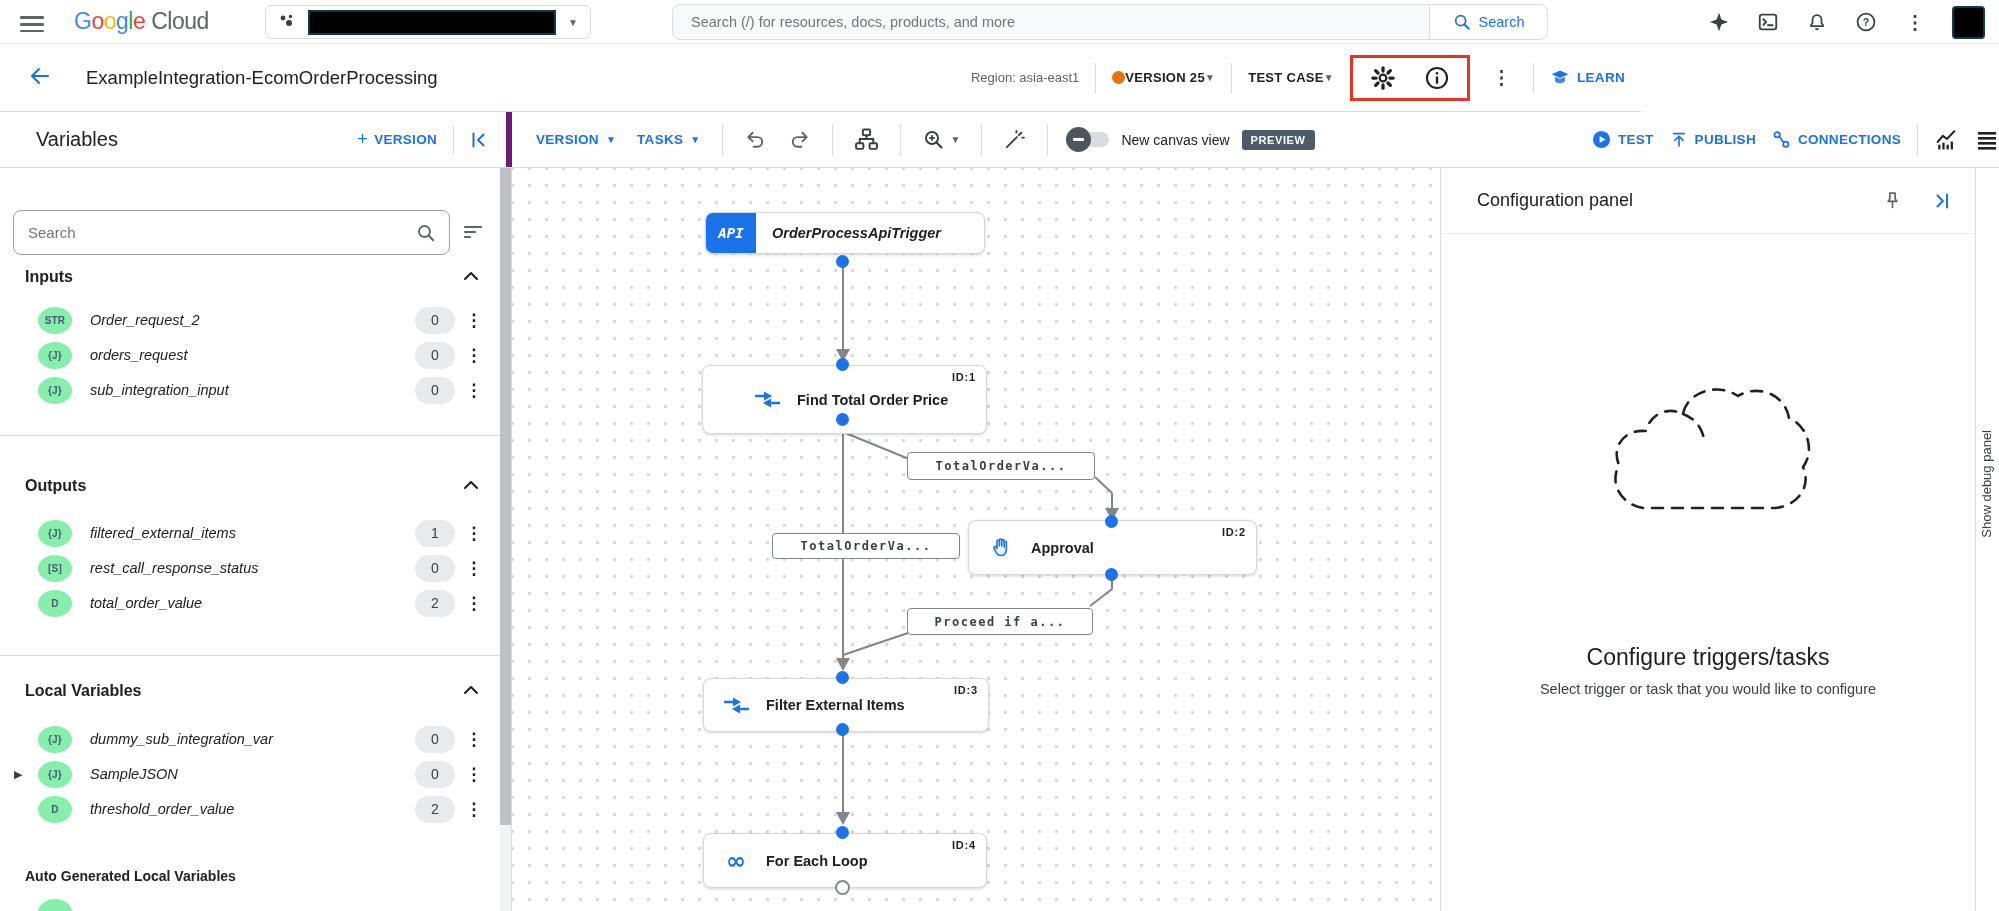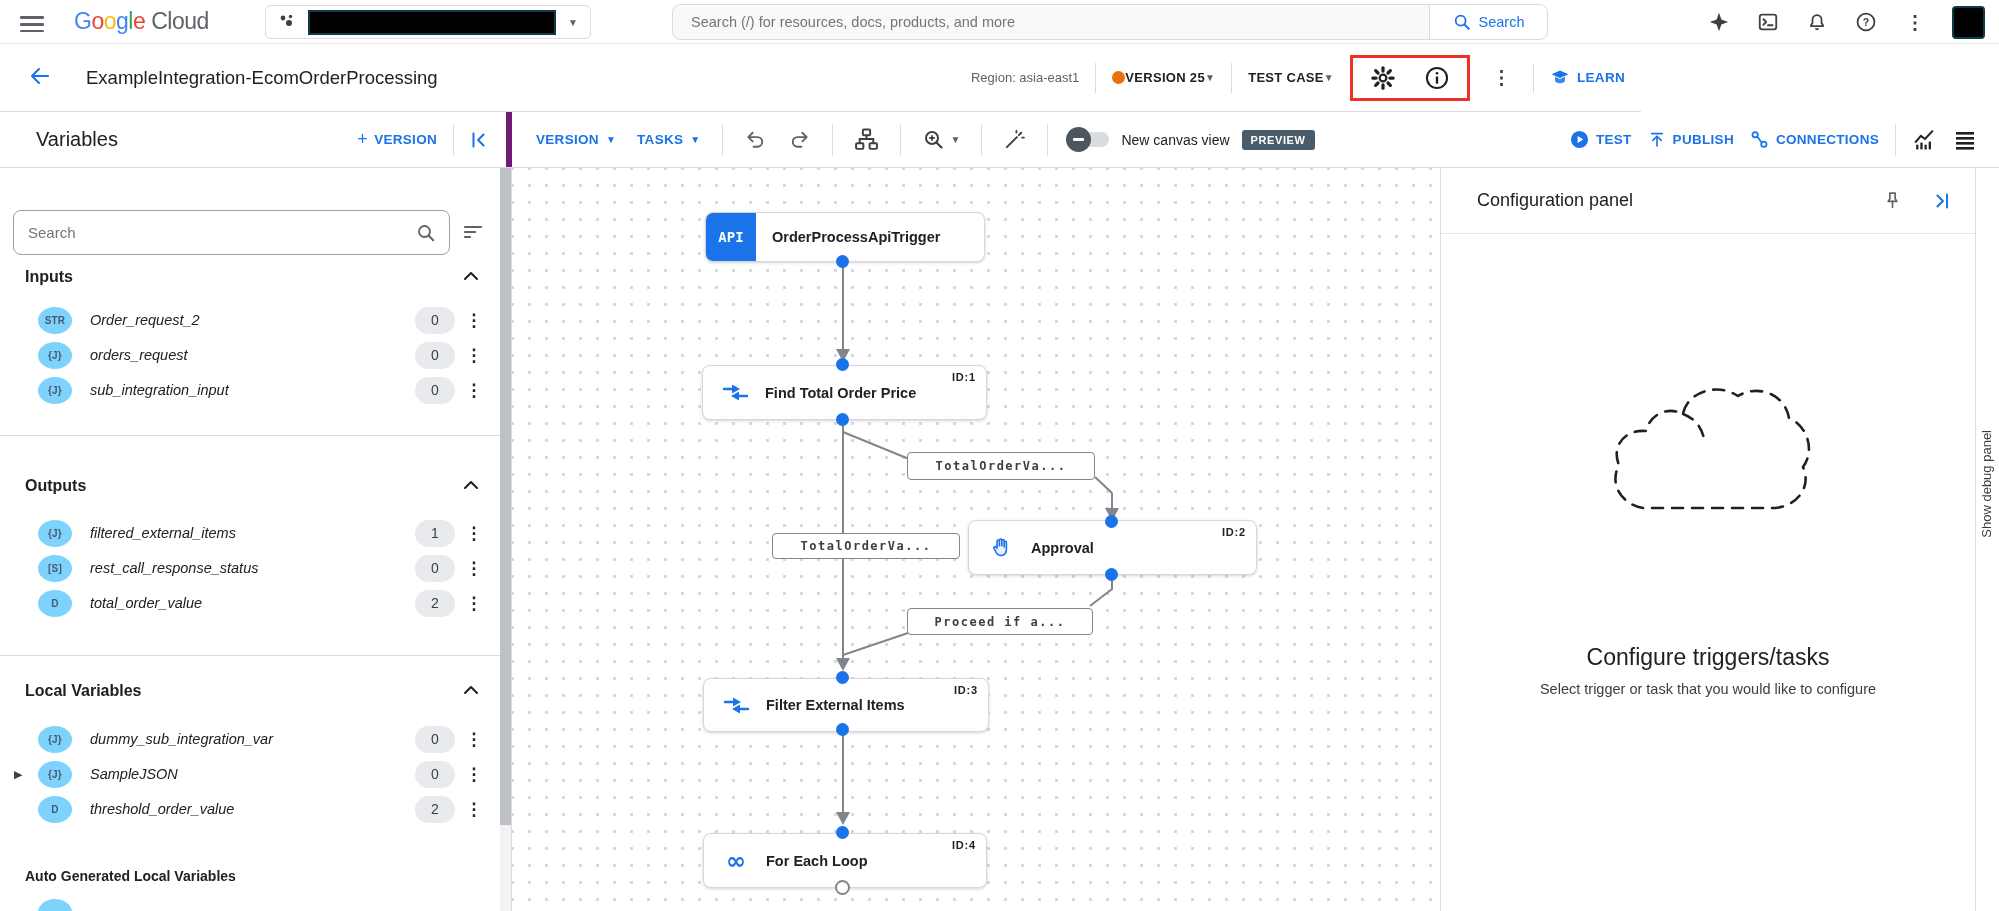--- a/index.html
+++ b/index.html
@@ -63,38 +63,38 @@
     font-weight:600; letter-spacing:.3px; cursor:pointer; white-space:nowrap; }
   .toolicon { display:flex; align-items:center; justify-content:center; cursor:pointer; }
   .toggle-wrap { display:flex; align-items:center; gap:12px; }
   .toggle { width:40px; height:15px; background:#dadce0; border-radius:8px; position:relative; cursor:pointer; }
   .knob { position:absolute; left:-3px; top:-5px; width:25px; height:25px; border-radius:50%;
     background:#4d565f; display:flex; align-items:center; justify-content:center; }
   .knob i { display:block; width:11px; height:2.4px; background:#fff; border-radius:1px; }
   .ncv-label { font-size:14px; color:#202124; white-space:nowrap; }
   .preview-badge { background:#4a5c6a; color:#fff; font-size:11px; font-weight:700;
     letter-spacing:.6px; padding:4px 9px; border-radius:3px; }
-  .tools-right { margin-left:auto; display:flex; align-items:center; gap:16px; padding-right:22px; }
+  .tools-right { margin-left:auto; display:flex; align-items:center; gap:16px; }
 
   
   .sidebar { position:absolute; top:168px; left:0; width:512px; height:743px; background:#fff;
     border-right:1px solid #dadce0; overflow:hidden; z-index:10; }
   .scrolltrack { position:absolute; right:0; top:0; width:11px; height:100%; background:#f1f3f4; }
   .scrollthumb { position:absolute; right:0; top:0; width:11px; height:657px; background:#bdc1c6; cursor:pointer; }
   .sb-search { position:absolute; left:13px; top:42px; width:437px; height:45px;
     border:1px solid #9aa0a6; border-radius:8px; display:flex; align-items:center; background:#fff; }
   .sb-search input { flex:1; border:none; outline:none; font-size:15px; color:#5f6368;
     padding:0 14px; font-family:"Liberation Sans",sans-serif; background:transparent; }
   .sb-search .mag { margin-right:13px; }
   .sort-icon { position:absolute; left:461px; top:52px; cursor:pointer; }
   .sec-head { position:absolute; left:25px; font-size:16px; font-weight:700; color:#202124; }
   .sec-chev { position:absolute; left:459px; cursor:pointer; }
   .sdiv { position:absolute; left:0; width:512px; height:1px; background:#dadce0; }
   .vrow { position:absolute; left:0; width:501px; height:36px; display:flex; align-items:center; cursor:pointer; }
-  .vbadge { margin-left:38px; width:34px; height:27px; border-radius:50%; background:#7dd3fc;
+  .vbadge { margin-left:38px; width:34px; height:27px; border-radius:50%; background:#86efac;
     color:#4a5878; font-size:10px; font-weight:700; display:flex; align-items:center;
     justify-content:center; flex:none; font-family:"Liberation Sans",sans-serif; letter-spacing:.2px; }
   .vname { margin-left:18px; font-size:14.5px; color:#202124;font-style:italic; }
   .vcount { margin-left:auto; min-width:40px; height:27px; background:#e8eaed; border-radius:14px;
     display:flex; align-items:center; justify-content:center; font-size:14px; color:#3c4043; flex:none; }
   .vkebab { width:26px; text-align:center; font-size:17px; font-weight:700; color:#202124;
     margin:0 14px 0 6px; cursor:pointer; flex:none; }
   .expander { position:absolute; left:14px; font-size:11px; color:#3c4043; cursor:pointer; }
   .auto-title { position:absolute; left:25px; font-size:14px; font-weight:700; color:#202124; }
 
@@ -501,26 +501,26 @@
       <line x1="331" y1="562" x2="331" y2="644"></line>
     </g>
     <g fill="#80868b">
       <polygon points="324,181 338,181 331,194"></polygon>
       <polygon points="324,490 338,490 331,503"></polygon>
       <polygon points="593,340 607,340 600,353"></polygon>
       <polygon points="324,644 338,644 331,657"></polygon>
     </g>
   </svg>
 
-  <div class="node" style="left:193px; top:44px; width:280px; height:50px;">
+  <div class="node" style="left:193px; top:44px; width:280px; height:42px;font-style:italic;">
     <div class="api-block">API</div>
     <span class="node-label">OrderProcessApiTrigger</span>
   </div>
 
-  <div class="node" style="left:190px; top:197px; width:285px; height:55px;">
+  <div class="node" style="left:190px; top:197px; width:285px; height:69px;padding-left:32px;">
     <span class="node-id">ID:1</span>
     <span class="task-icon">
       <svg width="27" height="21" viewBox="0 0 27 21">
           <g stroke="#1a73e8" stroke-width="2.4" stroke-linecap="round">
             <line x1="2" y1="7" x2="11" y2="7"></line>
             <line x1="25" y1="14" x2="16" y2="14"></line>
           </g>
           <g fill="#1a73e8">
             <polygon points="10,2.5 18,7 10,11.5"></polygon>
             <polygon points="17,9.5 9,14 17,18.5"></polygon>

